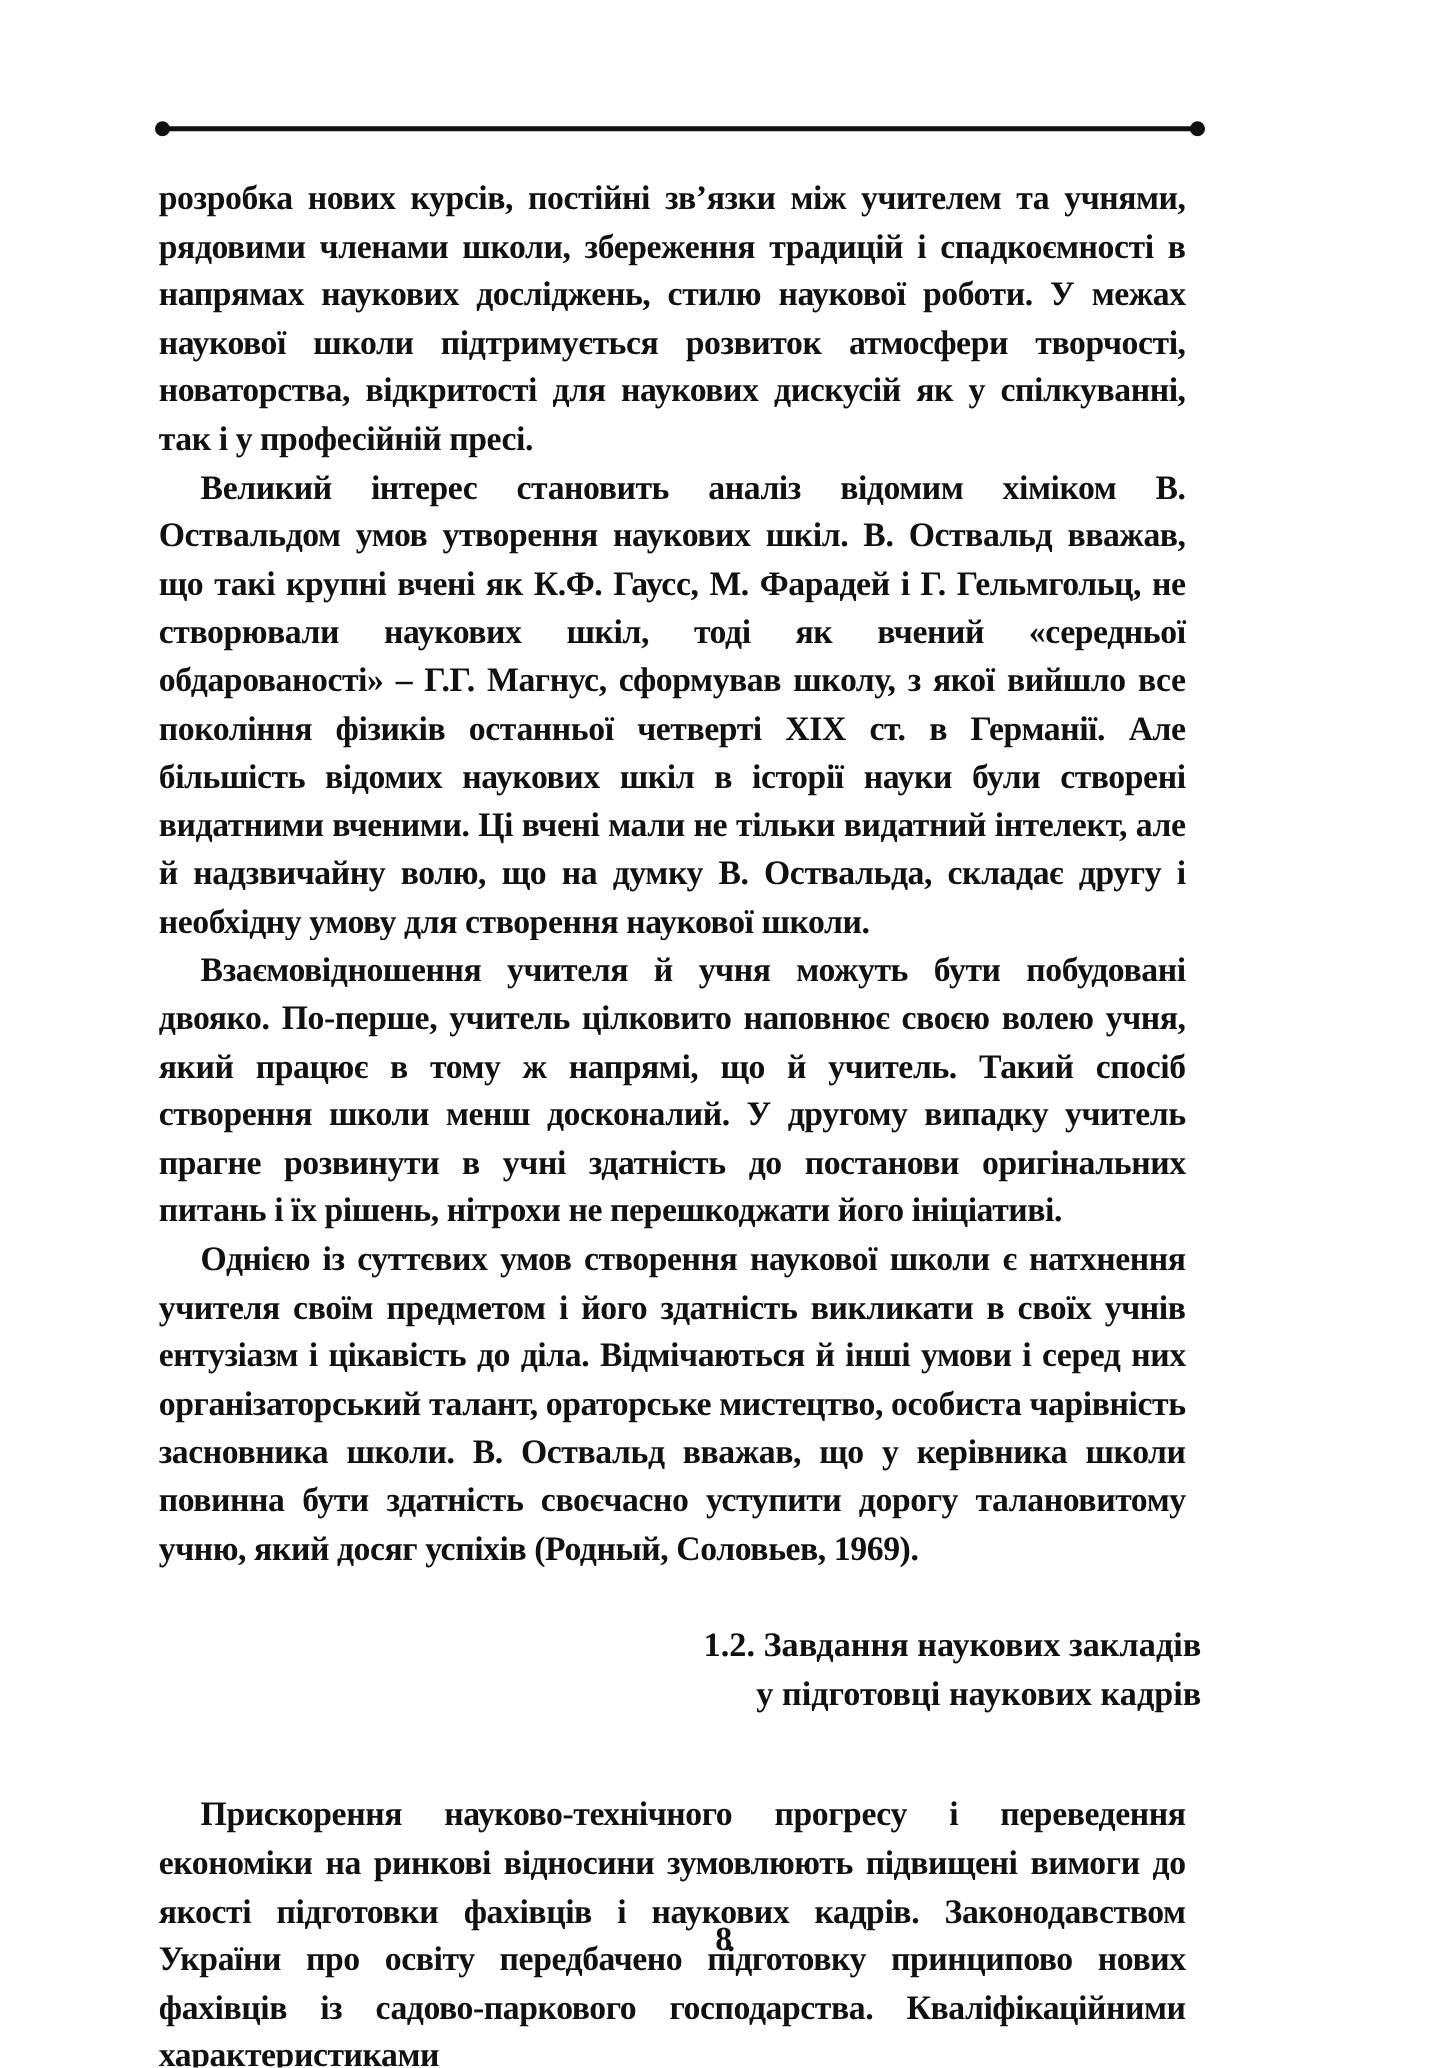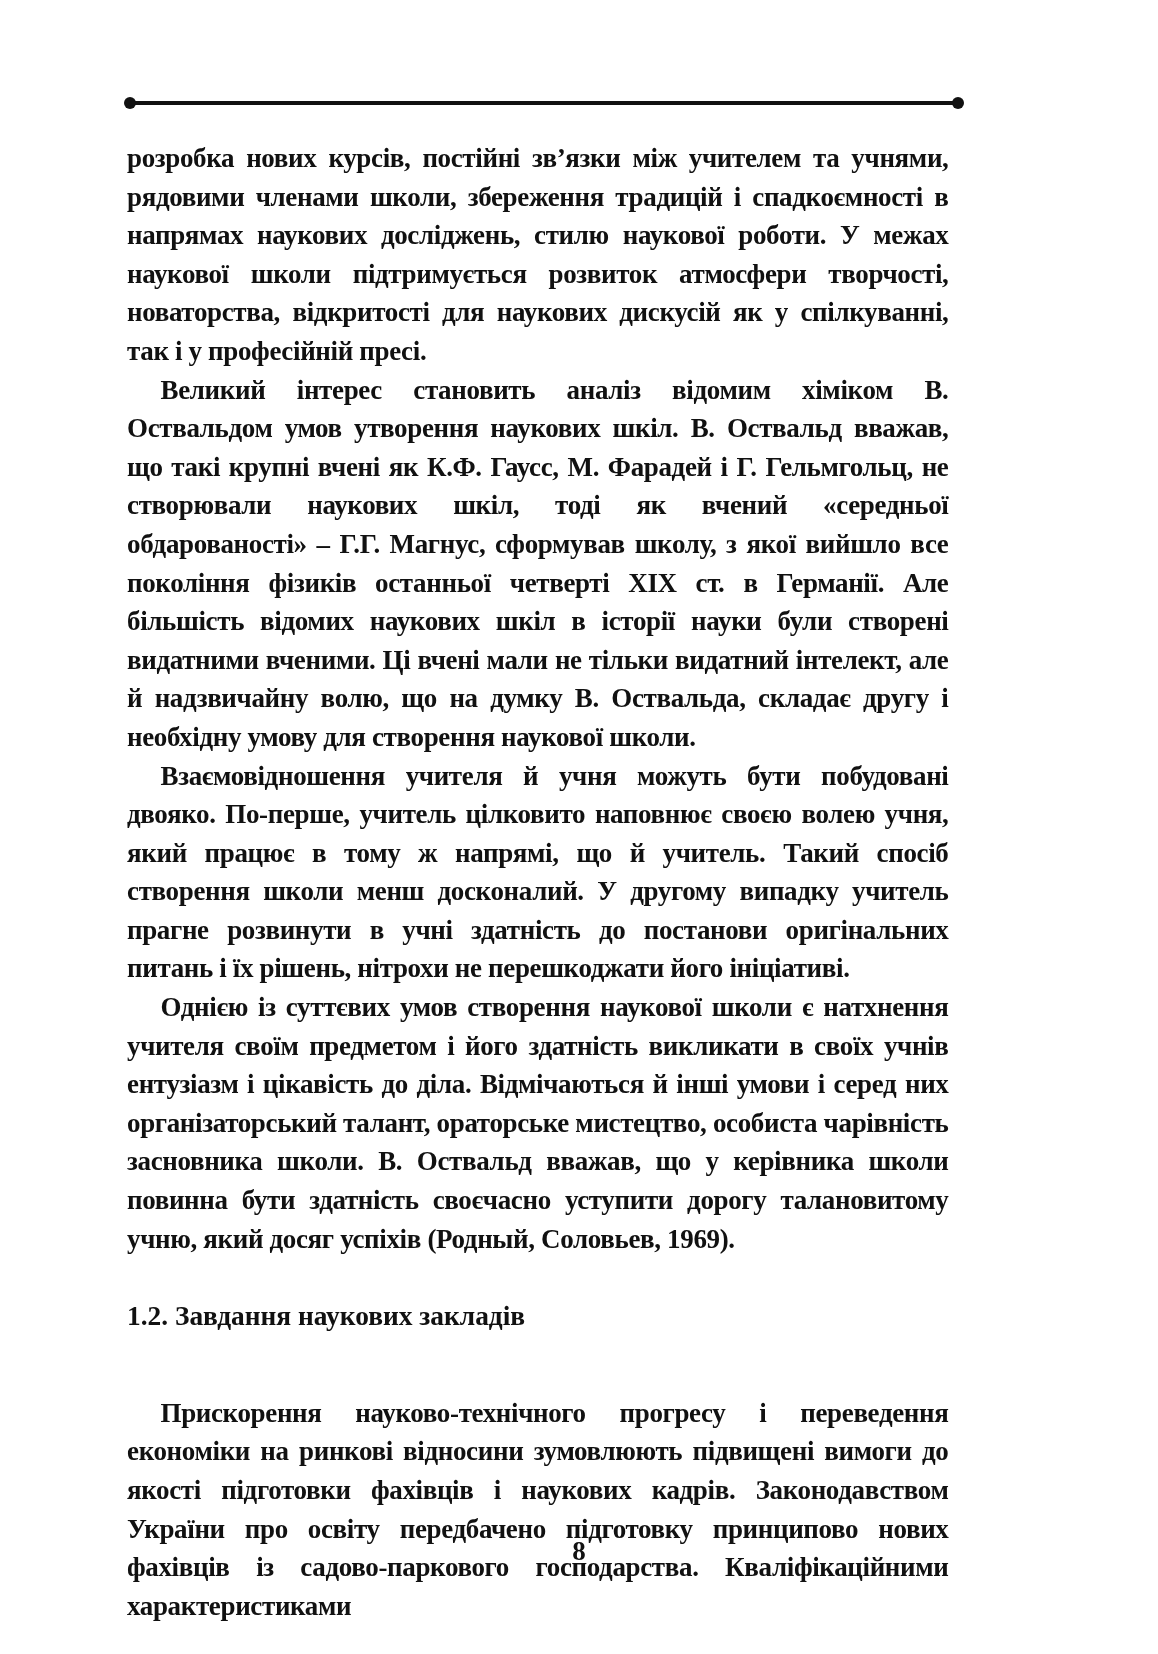--- a/index.html
+++ b/index.html
@@ -7,37 +7,38 @@
          font-family:"Liberation Serif", "DejaVu Serif", serif; color:#111; }
   .rule { position:absolute; left:129px; top:101px; width:829px; height:4px; background:#111; }
   .dot { position:absolute; top:97px; width:12px; height:12px; border-radius:50%; background:#111; }
   .dot.l { left:124px; } .dot.r { left:952px; }
   .content { position:absolute; left:127px; top:139px; width:834px; }
   p { margin:0; font-size:27.4px; line-height:38.6px; text-align:justify;
       font-weight:bold; letter-spacing:-0.35px; transform:scaleX(0.985); transform-origin:left; }
   p.ind { text-indent:34px; }
   .heading { text-align:center; font-weight:bold; font-size:27.4px; line-height:38.6px;
              margin-top:39px; margin-bottom:58px; }
-  .heading div { text-align:left; }
+  .heading div { text-align:right; }
   .pagenum { position:absolute; left:0; width:1158px; top:1536px; text-align:center;
              font-size:27px; font-weight:bold; }
 </style>
 </head>
 <body>
 
 <div class="rule"></div>
 <div class="dot l"></div>
 <div class="dot r"></div>
 
 <div class="content">
   <p>розробка нових курсів, постійні зв’язки між учителем та учнями, рядовими членами школи, збереження традицій і спадкоємності в напрямах наукових досліджень, стилю наукової роботи. У межах наукової школи підтримується розвиток атмосфери творчості, новаторства, відкритості для наукових дискусій як у спілкуванні, так і у професійній пресі.</p>
   <p class="ind">Великий інтерес становить аналіз відомим хіміком В. Оствальдом умов утворення наукових шкіл. В. Оствальд вважав, що такі крупні вчені як К.Ф. Гаусс, М. Фарадей і Г. Гельмгольц, не створювали наукових шкіл, тоді як вчений «середньої обдарованості» – Г.Г. Магнус, сформував школу, з якої вийшло все покоління фізиків останньої четверті XIX ст. в Германії. Але більшість відомих наукових шкіл в історії науки були створені видатними вченими. Ці вчені мали не тільки видатний інтелект, але й надзвичайну волю, що на думку В. Оствальда, складає другу і необхідну умову для створення наукової школи.</p>
   <p class="ind">Взаємовідношення учителя й учня можуть бути побудовані двояко. По-перше, учитель цілковито наповнює своєю волею учня, який працює в тому ж напрямі, що й учитель. Такий спосіб створення школи менш досконалий. У другому випадку учитель прагне розвинути в учні здатність до постанови оригінальних питань і їх рішень, нітрохи не перешкоджати його ініціативі.</p>
   <p class="ind">Однією із суттєвих умов створення наукової школи є натхнення учителя своїм предметом і його здатність викликати в своїх учнів ентузіазм і цікавість до діла. Відмічаються й інші умови і серед них організаторський талант, ораторське мистецтво, особиста чарівність засновника школи. В. Оствальд вважав, що у керівника школи повинна бути здатність своєчасно уступити дорогу талановитому учню, який досяг успіхів (Родный, Соловьев, 1969).</p>
 
   <div class="heading">
     <div>1.2. Завдання наукових закладів</div>
+    <div>у підготовці наукових кадрів</div>
   </div>
 
   <p class="ind">Прискорення науково-технічного прогресу і переведення економіки на ринкові відносини зумовлюють підвищені вимоги до якості підготовки фахівців і наукових кадрів. Законодавством України про освіту передбачено підготовку принципово нових фахівців із садово-паркового господарства. Кваліфікаційними характеристиками</p>
 </div>
 
 <div class="pagenum">8</div>
 
 </body></html>

